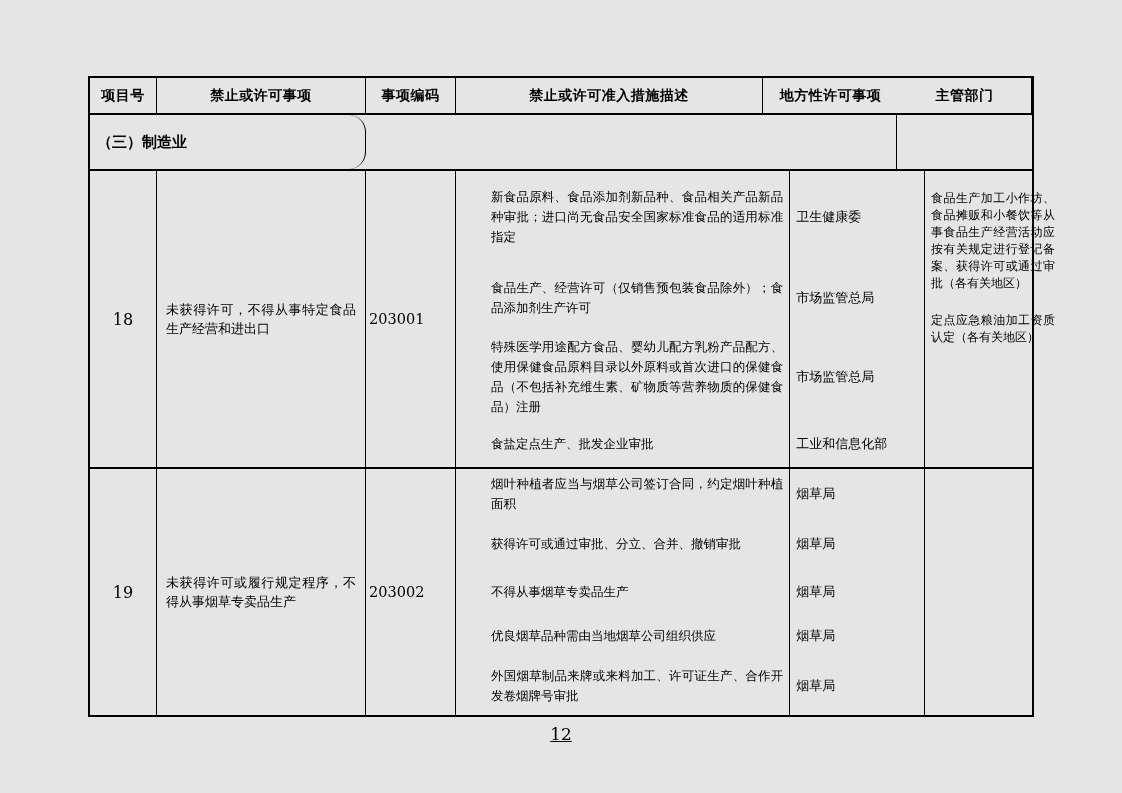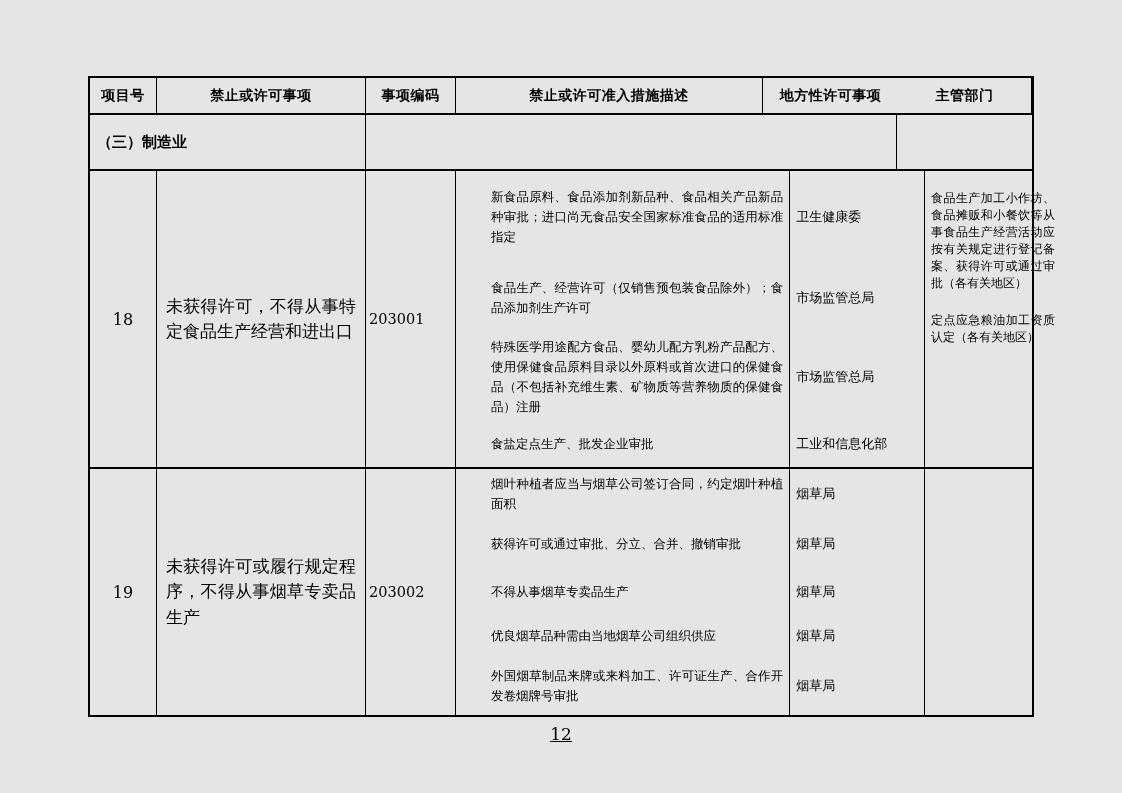--- a/index.html
+++ b/index.html
@@ -59,34 +59,35 @@
     font-size: 14px;
     letter-spacing: 0.5px;
   }
   .section-row { height: 56px; }
   .section-cell {
     display: flex;
     align-items: center;
     font-weight: bold;
     font-size: 15px;
     padding: 8px 7px;
+    border-radius: 17px;
   }
   .body-row-18 { height: 298px; }
   .body-row-19 { height: 246px; }
 
   .itemno {
     display: flex;
     align-items: center;
     justify-content: center;
     font-size: 16px;
   }
   .matter {
     display: flex;
     align-items: center;
-    font-size: 17px;
+    font-size: 13px;
     line-height: 1.48;
     padding: 0 9px;
     text-align: justify;
   }
   .code {
     display: flex;
     align-items: center;
     font-size: 14.5px;
     padding-left: 3px;
   }

